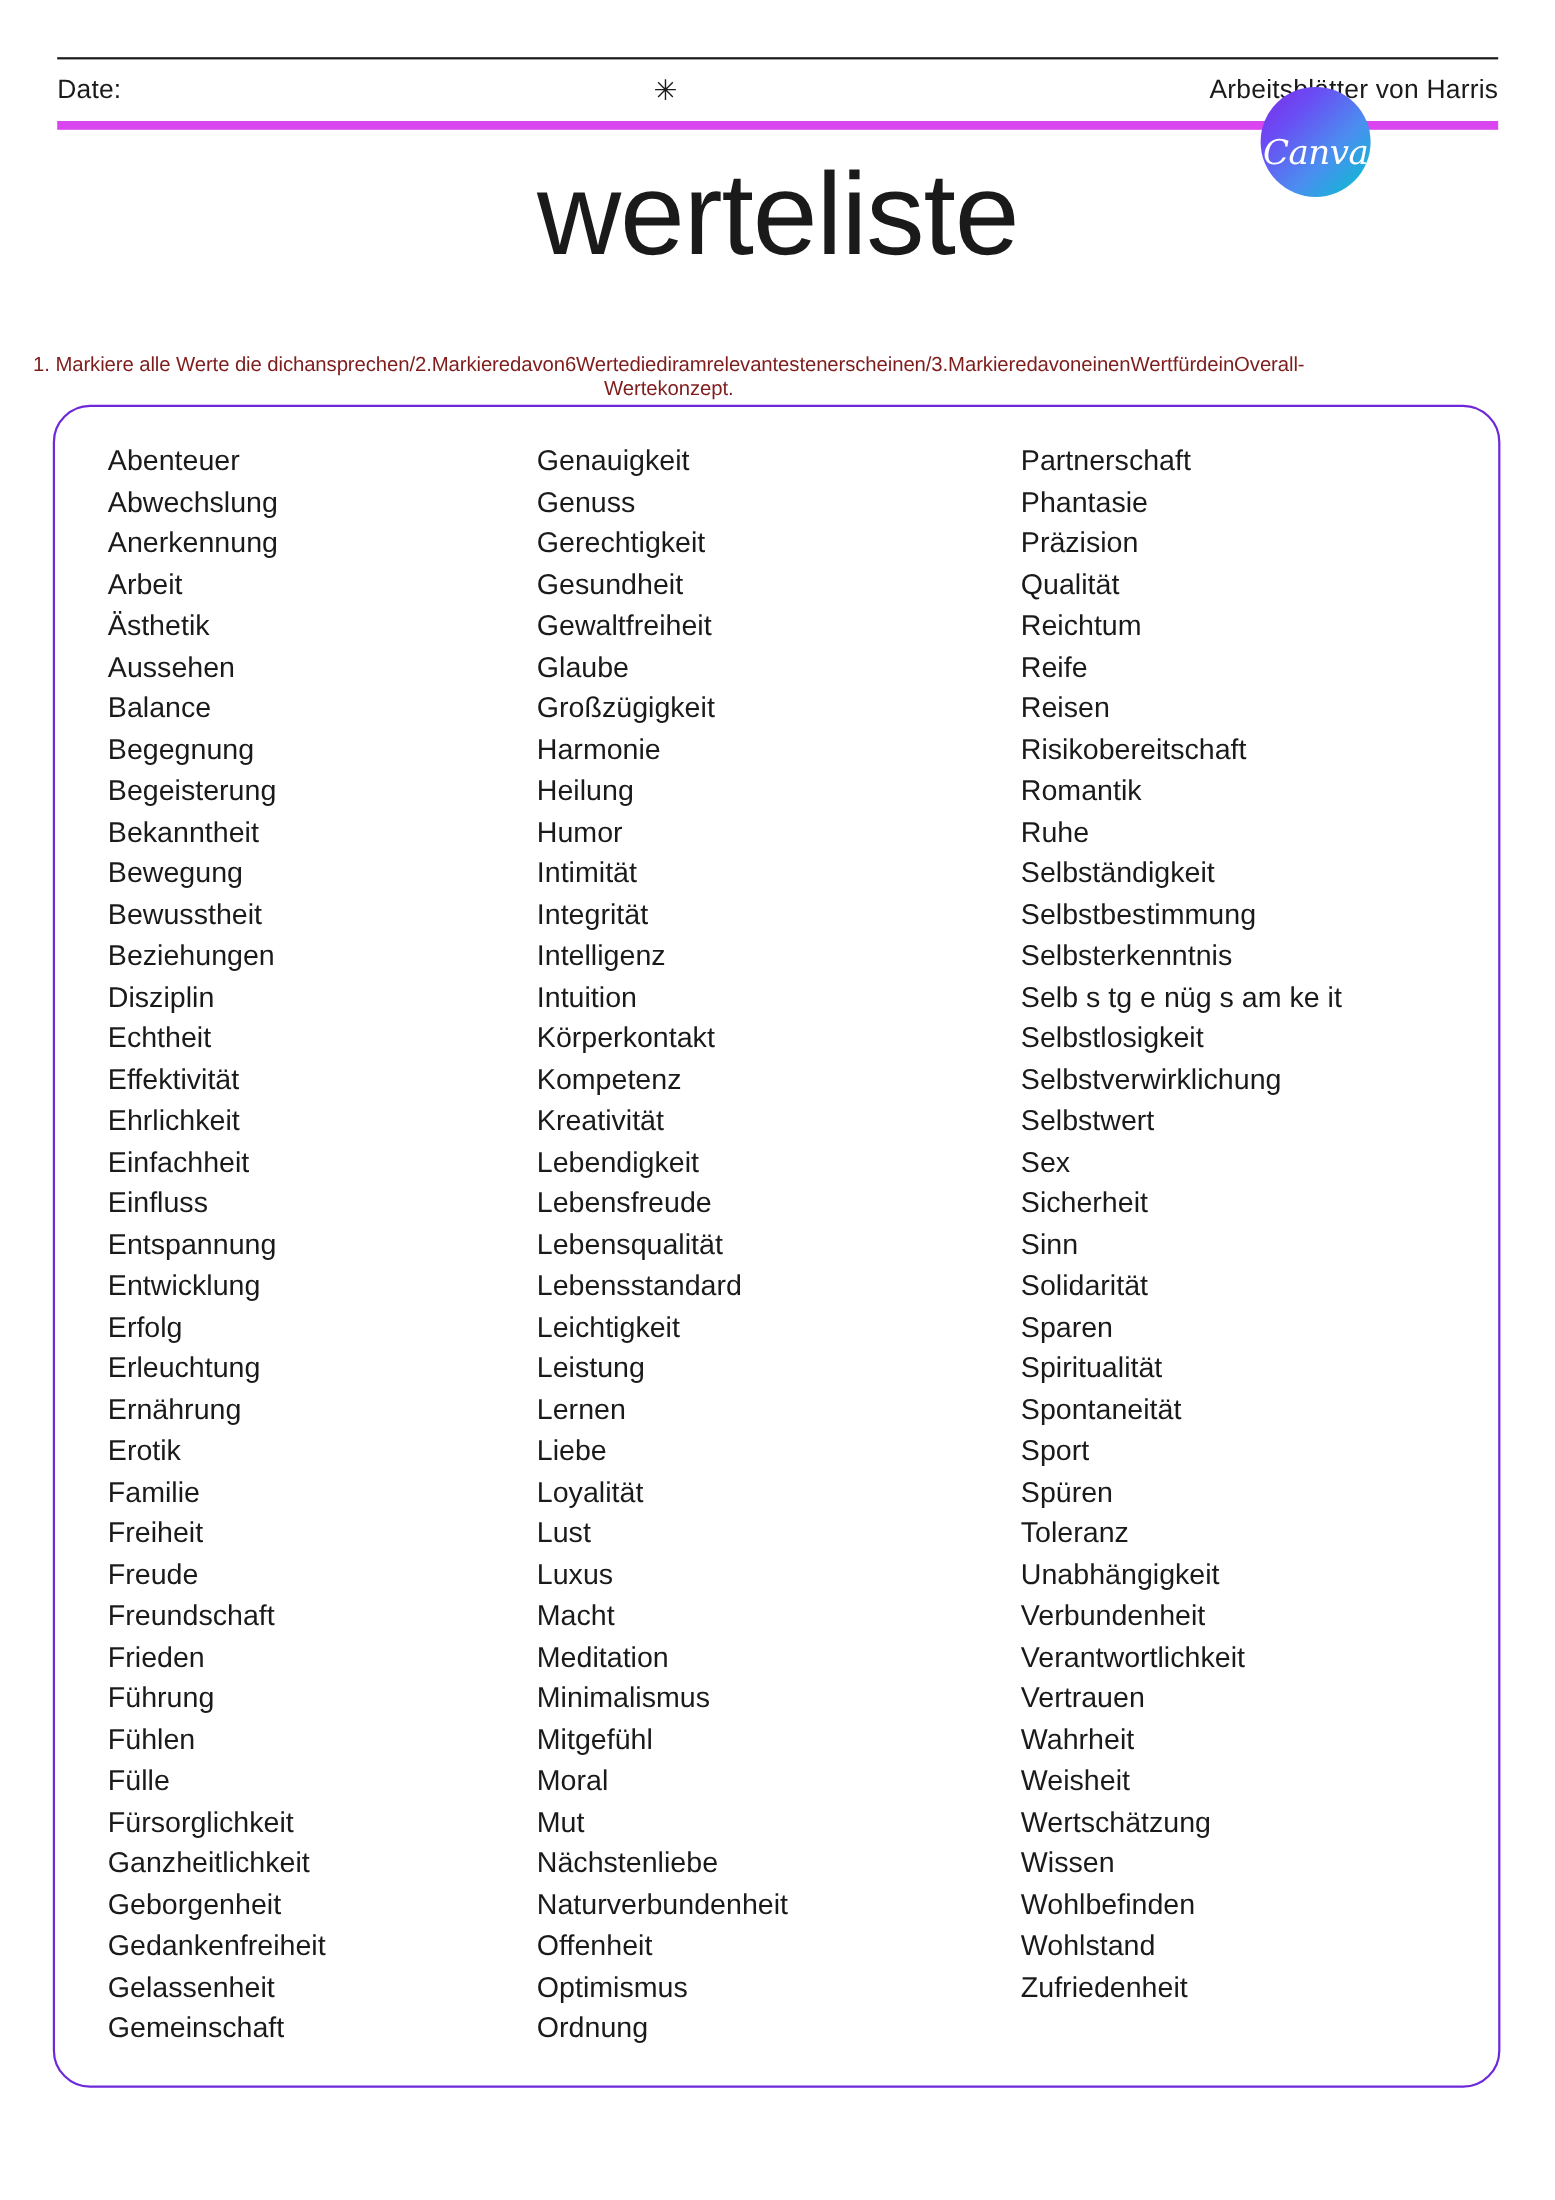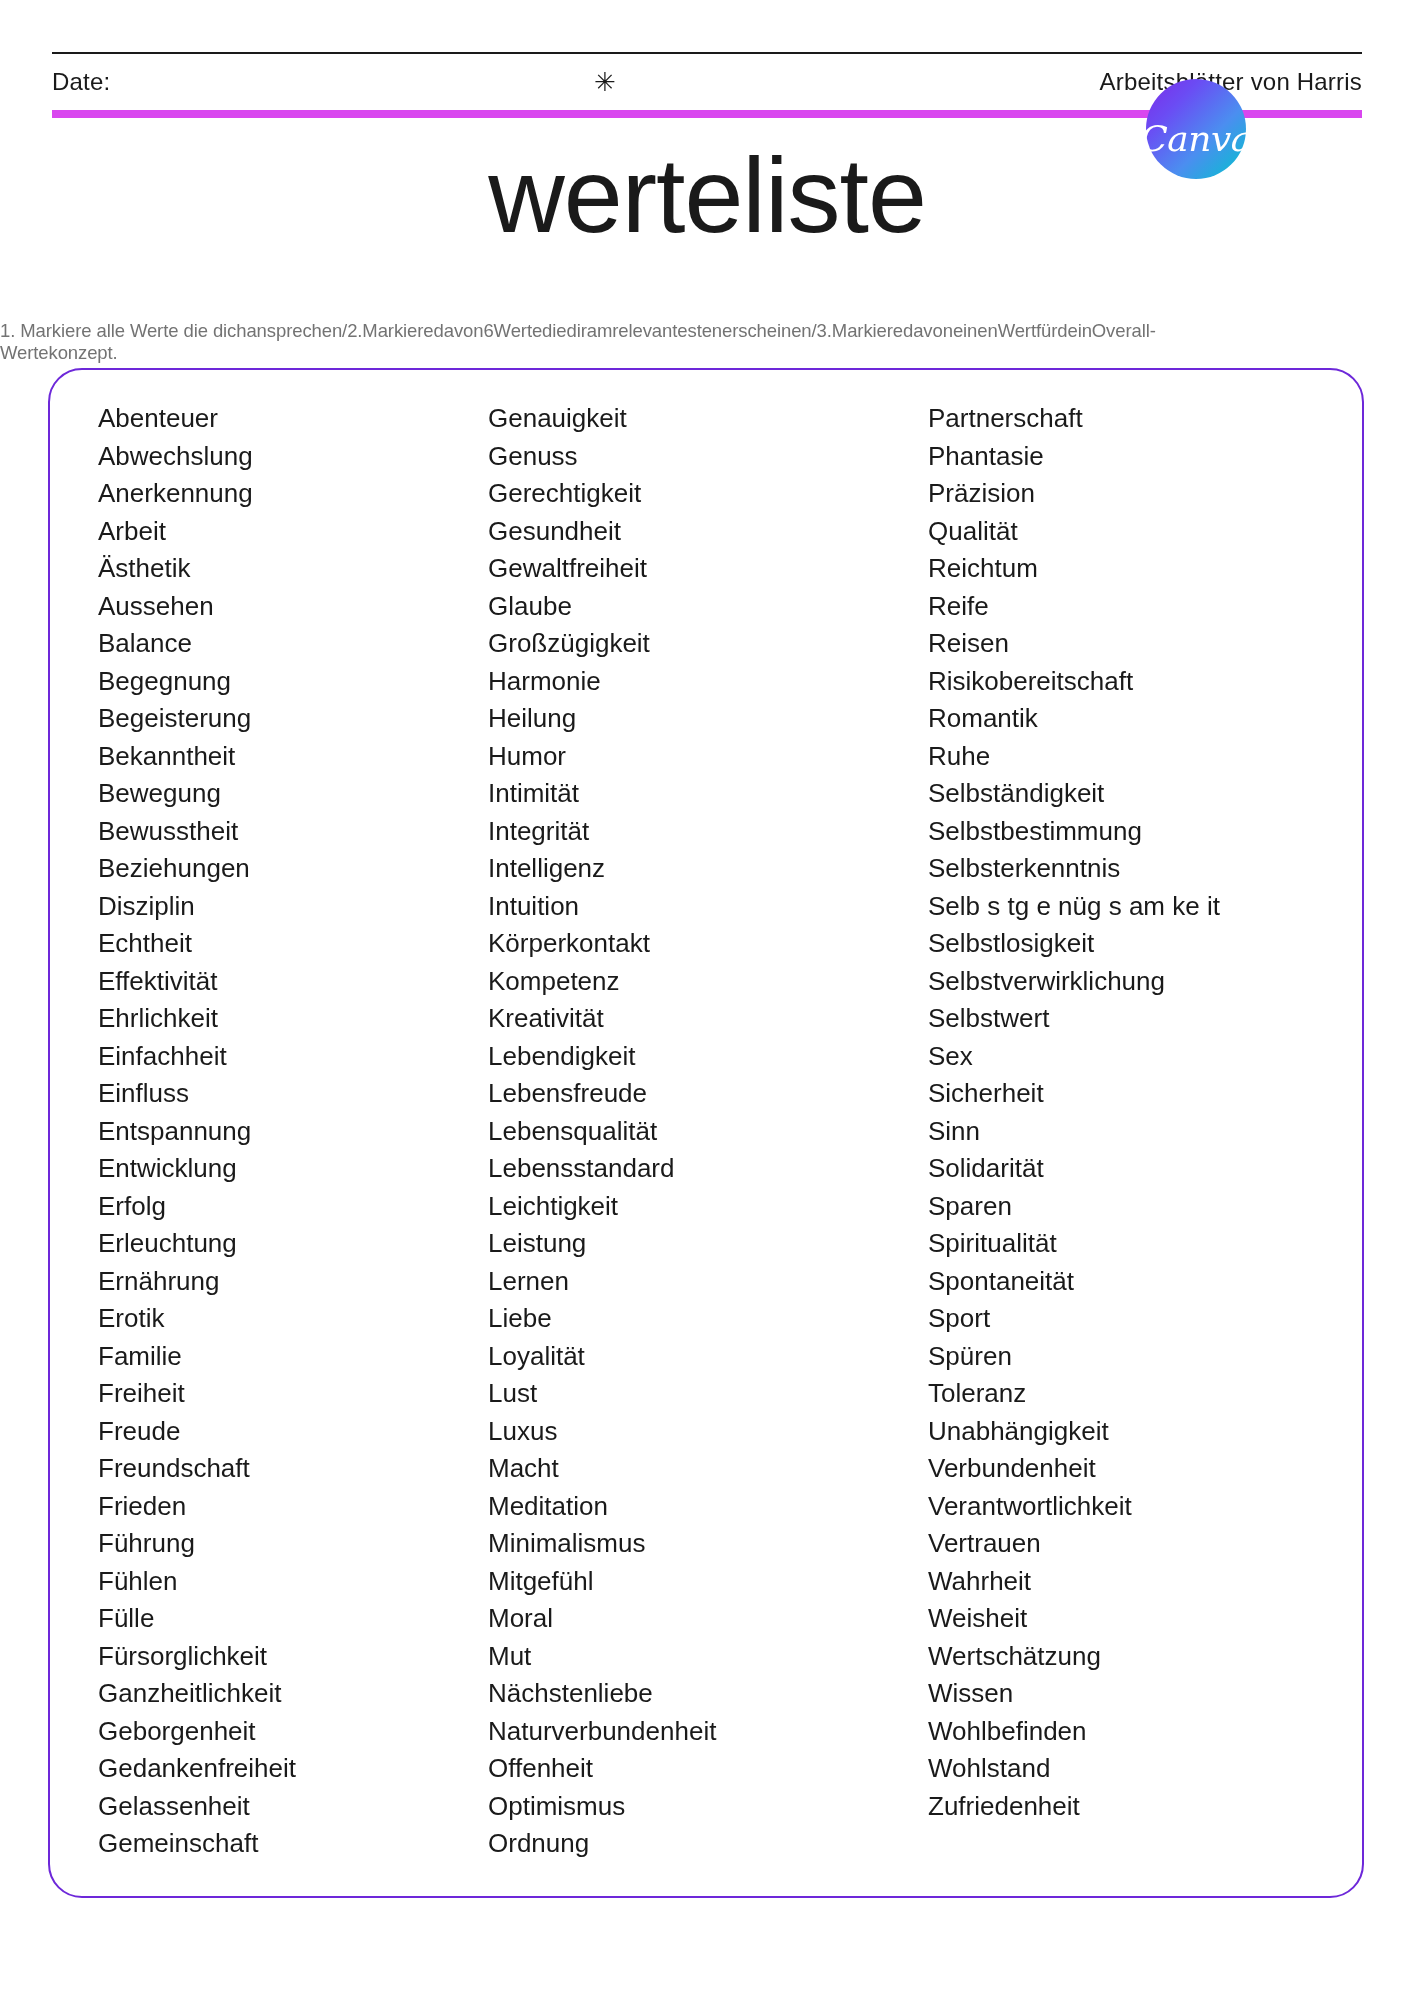--- a/index.html
+++ b/index.html
@@ -57,44 +57,45 @@
     font-size: 106px;
     font-weight: 400;
     line-height: 1.05;
     letter-spacing: -1px;
   }
   .subtitle {
     position: absolute;
     top: 320px;
     left: 0;
     width: 1216px;
+    text-align: center;
     font-size: 18.5px;
     letter-spacing: -0.1px;
-    color: #737373;
+    color: #7f1d1d;
   }
 
   
   .canva-badge {
     position: absolute;
     left: 1146px;
     top: 79px;
     width: 100px;
     height: 100px;
     border-radius: 50%;
     background: linear-gradient(135deg, #7d2ae8 0%, #6a4df4 28%, #4b8ef0 62%, #00c4cc 100%);
     display: flex;
     align-items: center;
     justify-content: center;
     z-index: 5;
   }
   .canva-badge span {
     color: #ffffff;
     font-family: "DejaVu Serif", serif;
     font-style: italic;
-    font-size: 36px;
+    font-size: 31px;
     letter-spacing: -0.5px;
     transform: translateY(-1px);
     margin-top: 21px;
   }
 
   
   .card {
     position: absolute;
     left: 48px;
     top: 368px;

